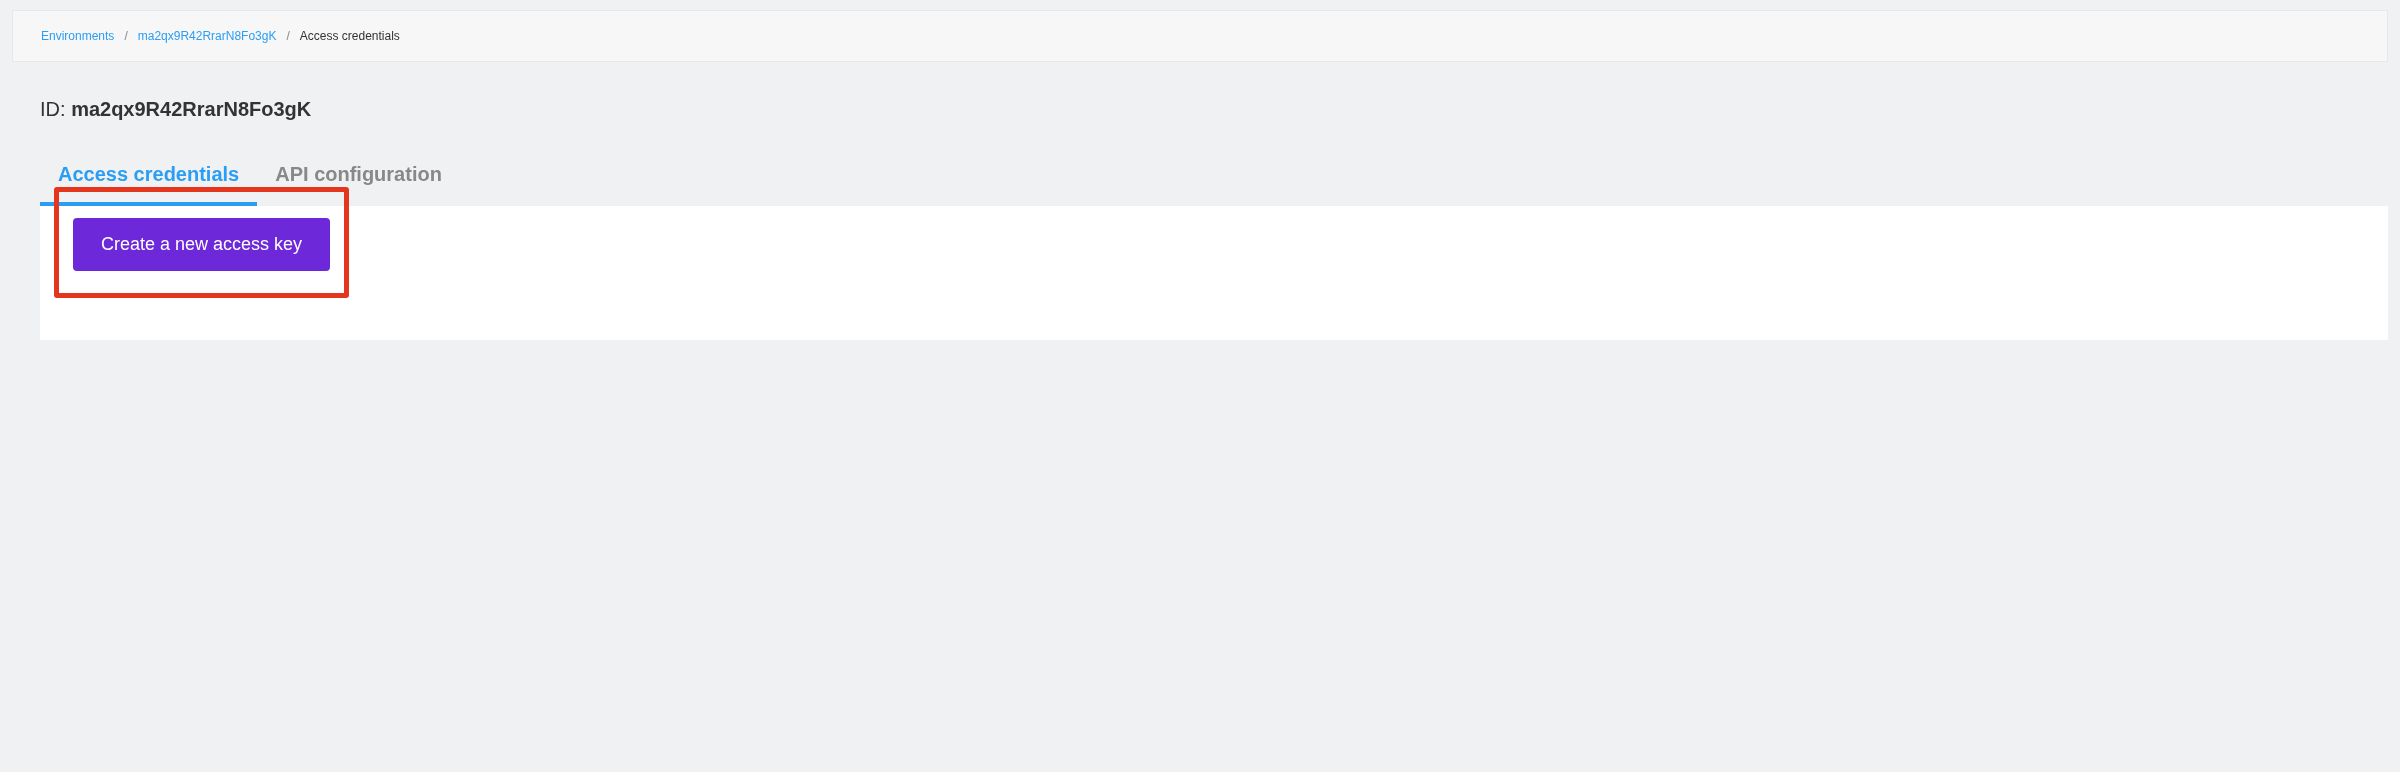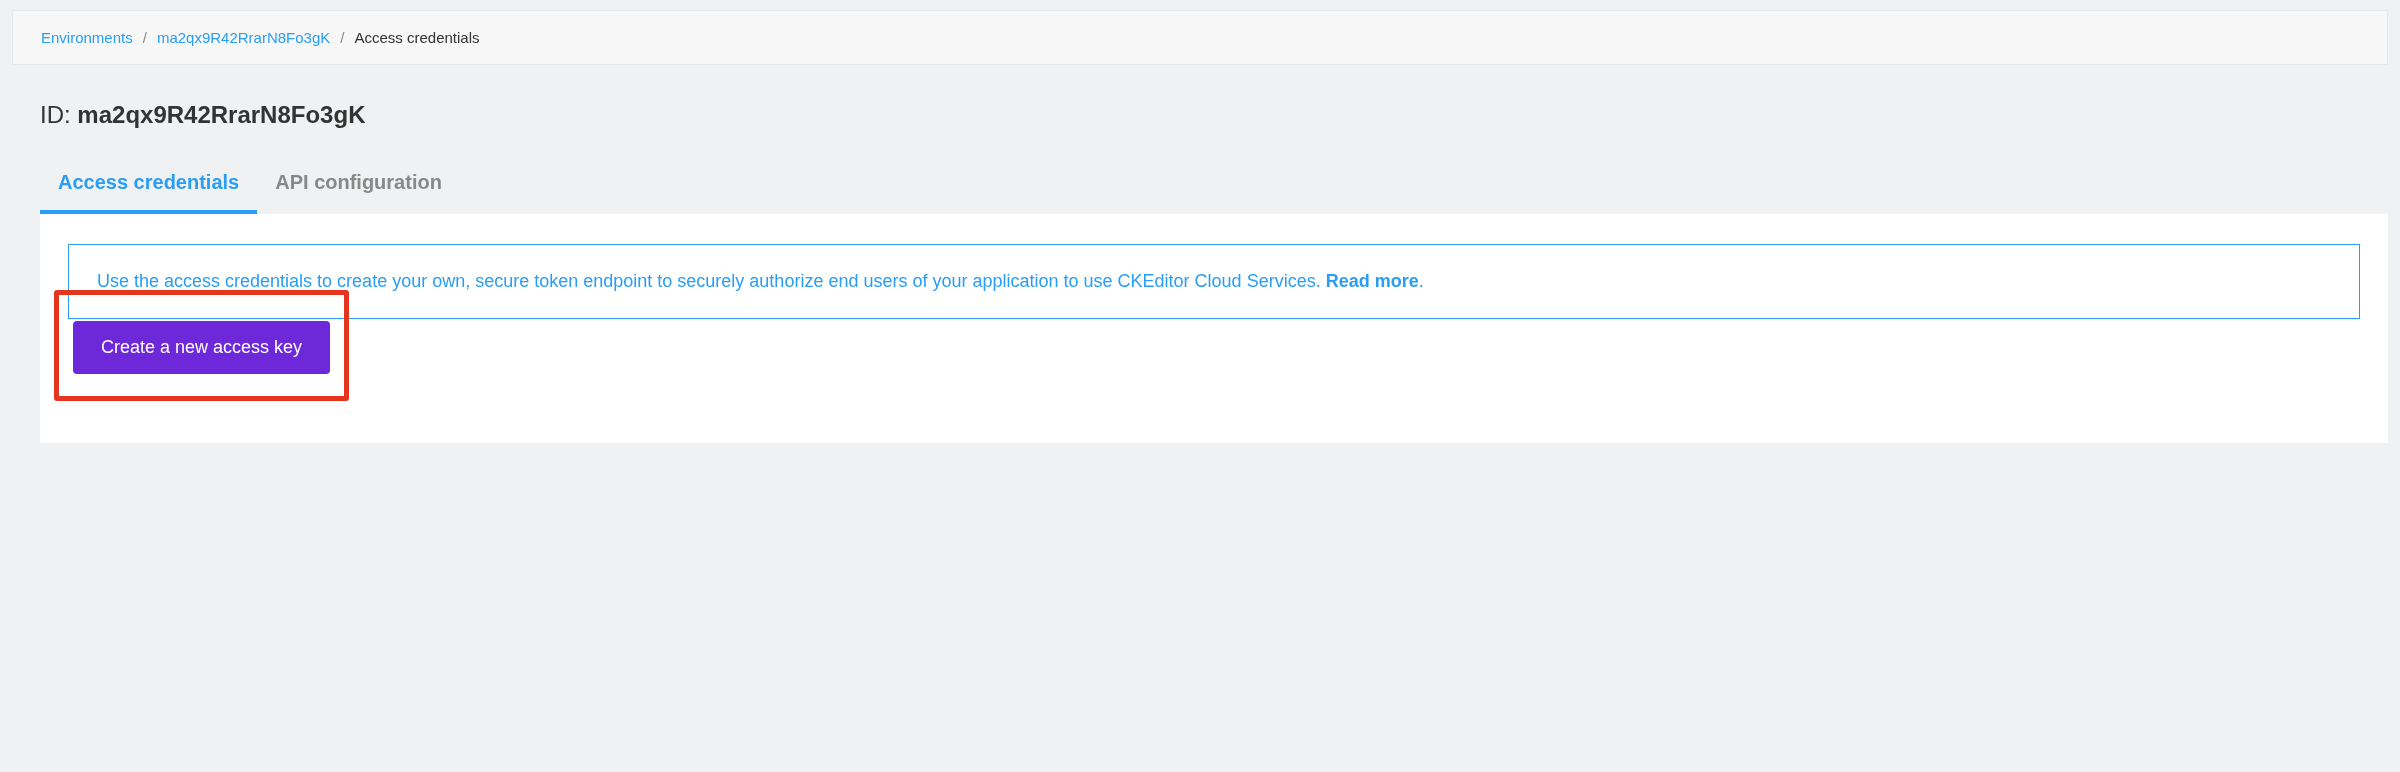--- a/index.html
+++ b/index.html
@@ -12,21 +12,21 @@
       background: #f0f1f2;
       color: #333;
     }
     .breadcrumb-bar {
       background: #f7f7f8;
       border: 1px solid #e8e8ea;
       padding: 18px 28px;
       margin: 10px 12px 0 12px;
       display: flex;
       align-items: center;
-      font-size: 15px;
+      font-size: 12px;
     }
     .breadcrumb-link {
       color: #2a9df4;
       text-decoration: none;
       cursor: pointer;
     }
     .breadcrumb-sep {
       color: #888;
       margin: 0 10px;
     }
@@ -39,21 +39,21 @@
     .page-title {
       font-size: 36px;
       font-weight: 400;
       color: #1a1a1a;
       margin-bottom: 12px;
     }
     .page-title-strong {
       font-weight: 700;
     }
     .page-id {
-      font-size: 24px;
+      font-size: 20px;
       color: #333;
       margin-bottom: 28px;
     }
     .page-id-label {
       font-weight: 400;
     }
     .page-id-value {
       font-weight: 700;
     }
     .tabs {
@@ -129,19 +129,16 @@
     <span class="page-id-label">ID: </span><span class="page-id-value">ma2qx9R42RrarN8Fo3gK</span>
   </div>
 </div>
 
 <div class="tabs">
   <div class="tab active">Access credentials</div>
   <div class="tab">API configuration</div>
 </div>
 
 <div class="content-panel">
-  <div class="info-box">
-    <span>Use the access credentials to create your own, secure token endpoint to securely authorize end users of your application to use CKEditor Cloud Services. </span><a class="info-box-link">Read more</a><span>.</span>
-  </div>
   <div class="highlight-frame">
     <button class="primary-button">Create a new access key</button>
   </div>
 </div>
 
 </body></html>

